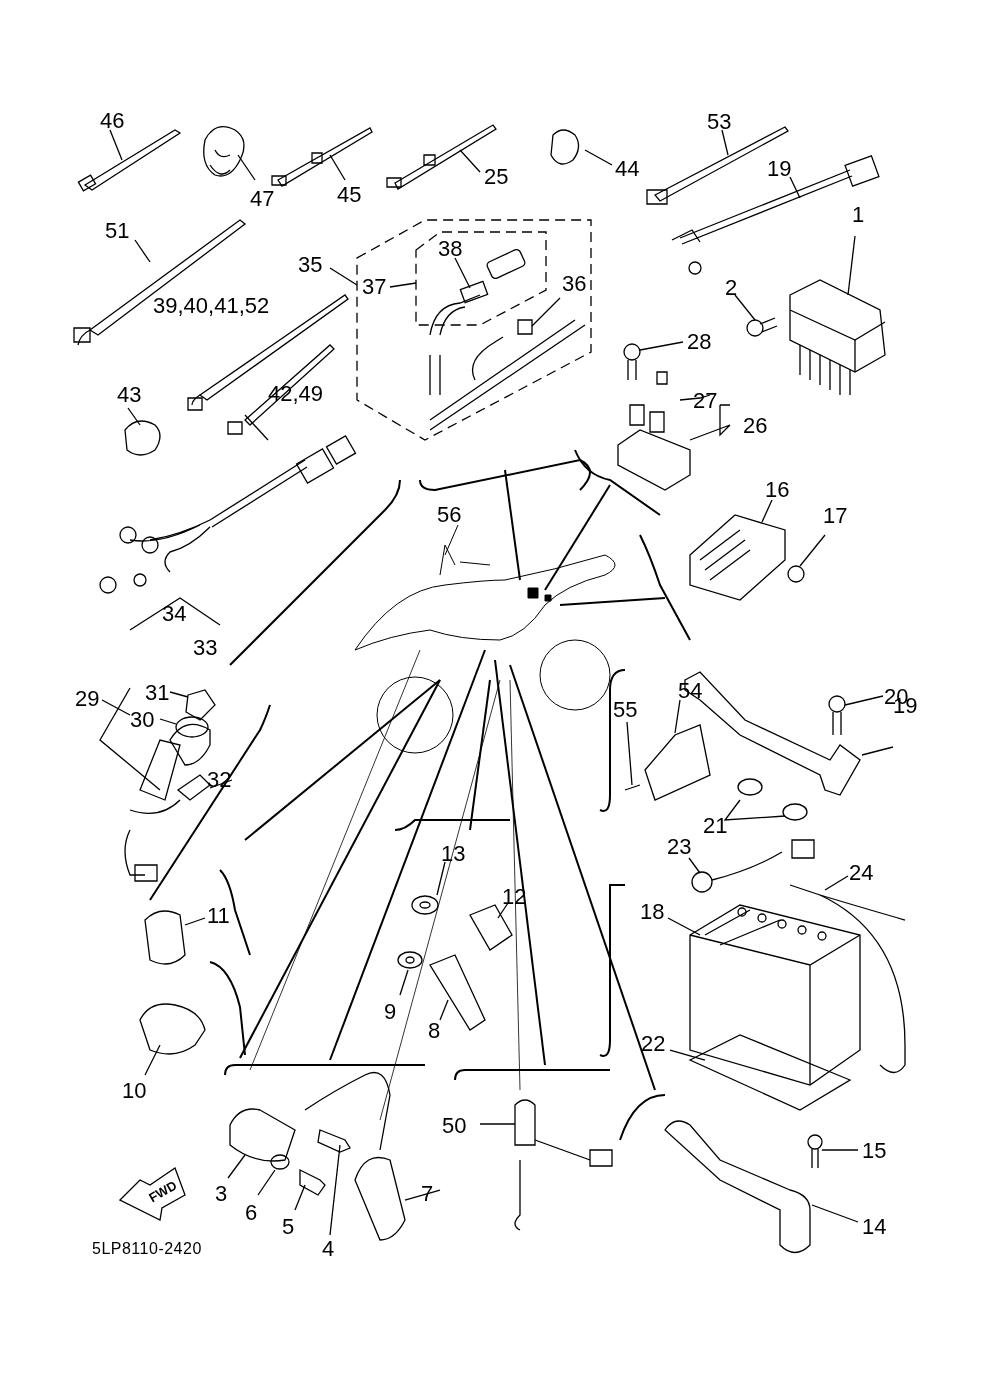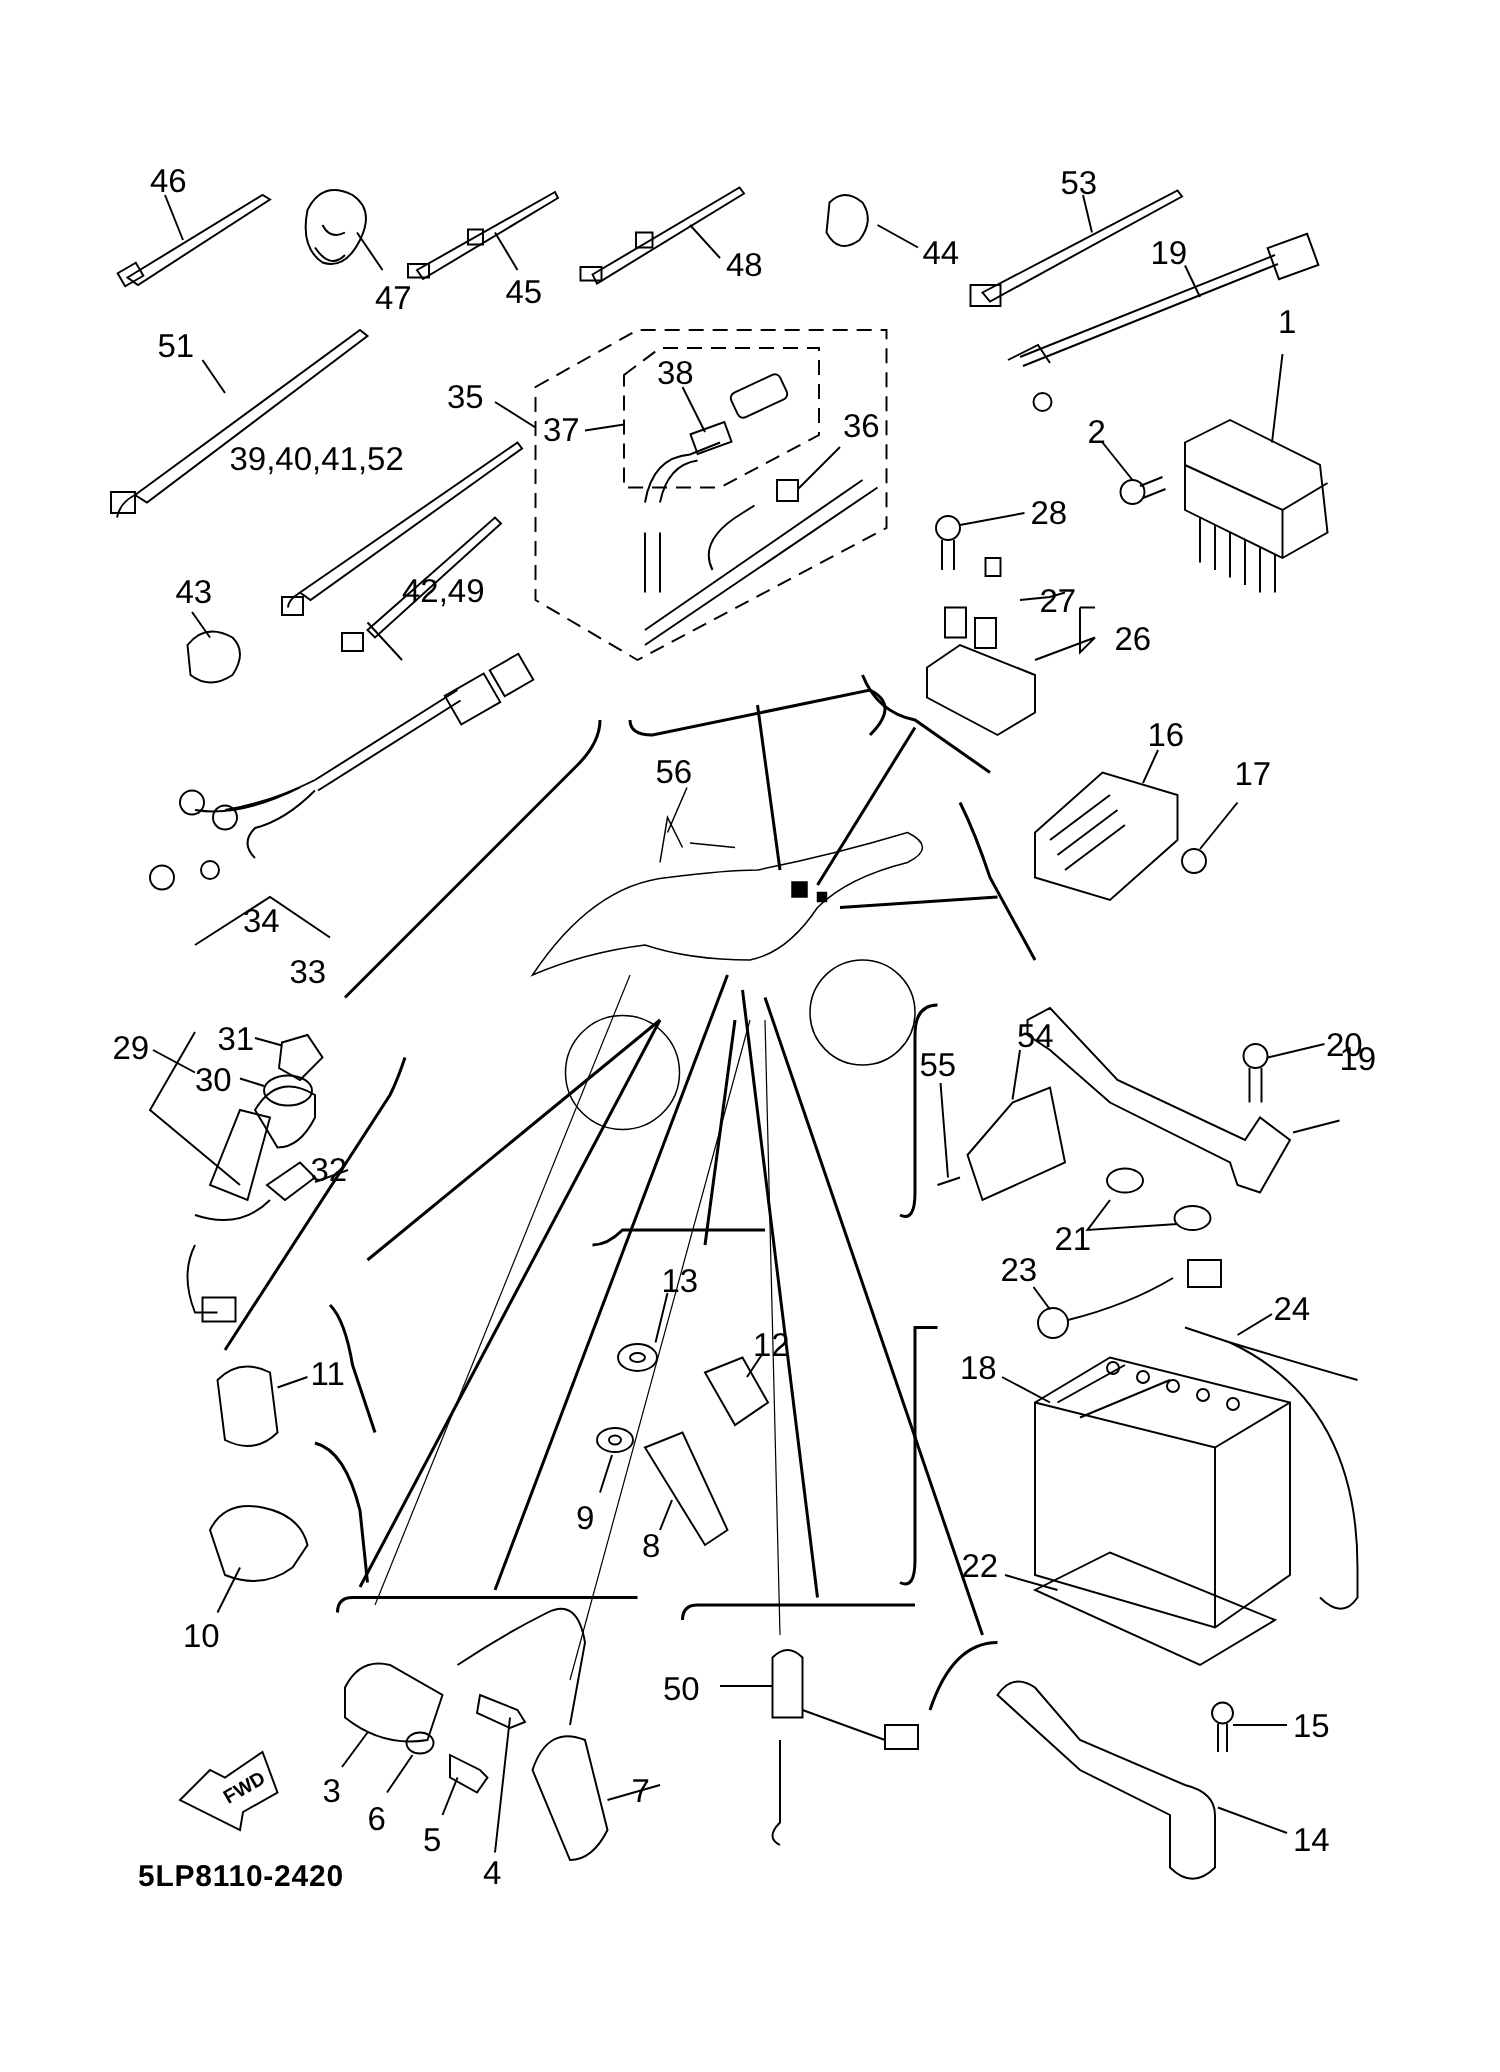--- a/index.html
+++ b/index.html
@@ -1,22 +1,22 @@
 <!DOCTYPE html>
 <html><head>
 <meta charset="utf-8">
 <style>
   html, body { margin:0; padding:0; background:#ffffff; }
   body { width:1000px; height:1381px; position:relative; overflow:hidden;
          font-family:"Liberation Sans", sans-serif; color:#000; }
   #diagram { position:absolute; left:0; top:0; width:1000px; height:1381px; }
   .label { position:absolute; font-family:"Liberation Sans", sans-serif;
            font-size:22px; line-height:17px; color:#000; white-space:nowrap; }
-  .partno { position:absolute; left:92px; top:1240px; font-size:20px;
-            font-family:"Liberation Sans", sans-serif; letter-spacing:0.5px;font-weight:bold; }
+  .partno { position:absolute; left:92px; top:1240px; font-size:16px;
+            font-family:"Liberation Sans", sans-serif; letter-spacing:0.5px; }
   svg * { vector-effect: non-scaling-stroke; }
 </style>
 </head>
 <body>
 
 <svg id="diagram" viewBox="0 0 1000 1381" xmlns="http://www.w3.org/2000/svg" fill="none" stroke="#000" stroke-width="1.3">
 
   <g>
     <path d="M85 185 L175 130 L180 133 L92 190 Z"></path>
     <rect x="80" y="178" width="14" height="10" transform="rotate(-30 87 183)"></rect>
@@ -327,21 +327,21 @@
   </g>
 
   <g>
     <path d="M120 1200 L140 1180 L150 1185 L175 1168 L185 1195 L162 1208 L160 1220 Z" stroke-width="1.3"></path>
   </g>
 </svg>
 
 <span class="label" style="left:100px;top:112px">46</span>
 <span class="label" style="left:250px;top:190px">47</span>
 <span class="label" style="left:337px;top:186px">45</span>
-<span class="label" style="left:484px;top:168px">48</span>
+<span class="label" style="left:484px;top:168px">25</span>
 <span class="label" style="left:615px;top:160px">44</span>
 <span class="label" style="left:707px;top:113px">53</span>
 <span class="label" style="left:767px;top:160px">19</span>
 <span class="label" style="left:105px;top:222px">51</span>
 <span class="label" style="left:852px;top:206px">1</span>
 <span class="label" style="left:298px;top:256px">35</span>
 <span class="label" style="left:362px;top:278px">37</span>
 <span class="label" style="left:438px;top:240px">38</span>
 <span class="label" style="left:562px;top:275px">36</span>
 <span class="label" style="left:725px;top:279px">2</span>

